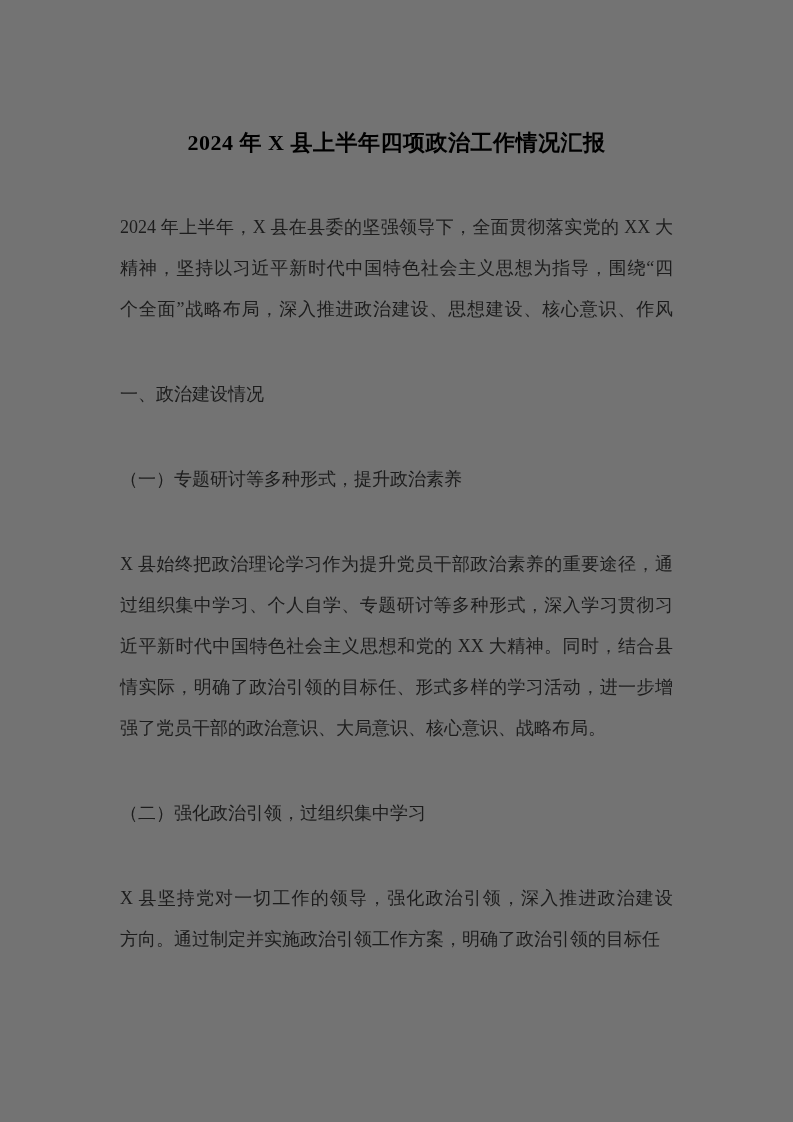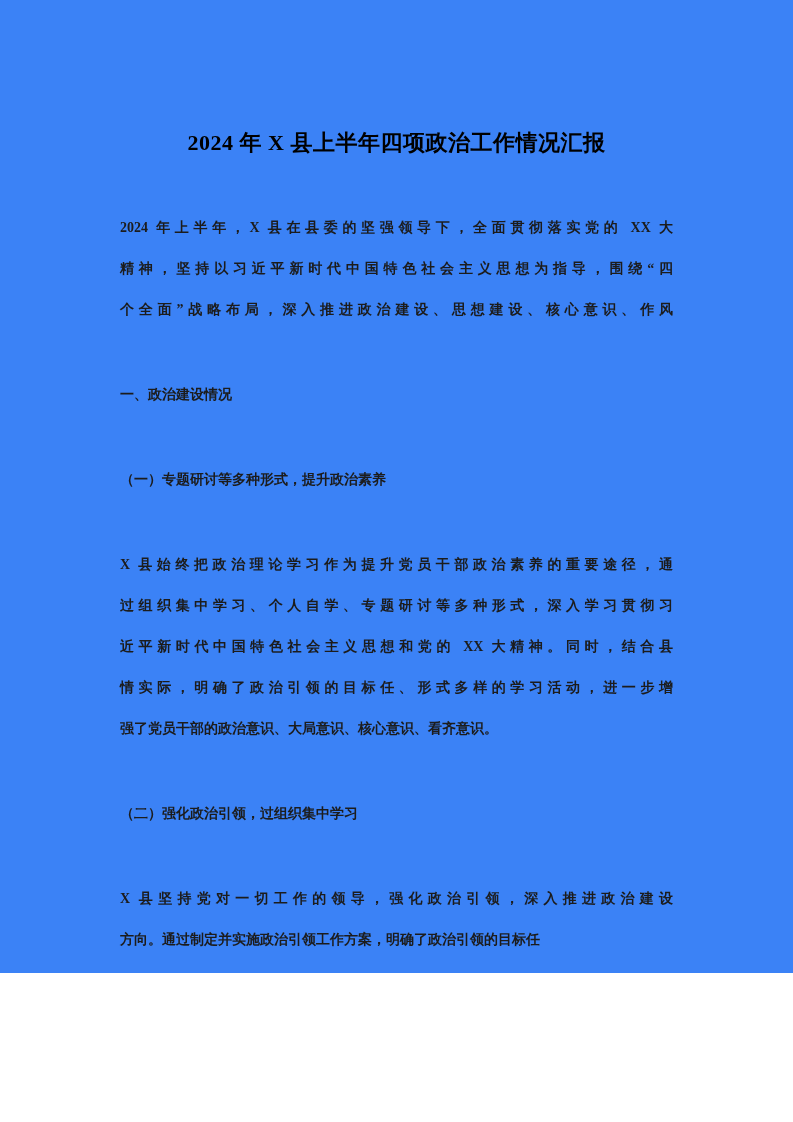--- a/index.html
+++ b/index.html
@@ -3,23 +3,23 @@
 <meta charset="utf-8">
 <style>
   html, body {
     margin: 0;
     padding: 0;
     background: #ffffff;
   }
   .page {
     position: relative;
     width: 793px;
-    height: 973px;
+    height: 1122px;
     margin: 0 auto;
-    background: #3b82f6;
+    background: #737373;
     overflow: hidden;
     font-family: "Liberation Serif", "DejaVu Serif", serif;
     color: #1c1c1c;
   }
   .content {
     padding: 0 120px;
   }
   .doc-title {
     margin: 0;
     padding-top: 122px;
@@ -28,23 +28,22 @@
     font-weight: 700;
     text-align: center;
     color: #000000;
     letter-spacing: 0.5px;
   }
   .blocks {
     margin-top: 27px;
   }
   .block {
     margin-top: 44px;
-    font-size: 14px;
+    font-size: 18px;
     line-height: 41px;
-    font-weight: bold;
   }
   .block.heading,
   .block.subheading {
     color: #1c1c1c;
   }
   .line {
     text-align: justify;
     text-align-last: justify;
     white-space: normal;
   }
@@ -68,21 +67,21 @@
           <div class="line line-last">一、政治建设情况</div>
         </div>
         <div class="block subheading">
           <div class="line line-last">（一）专题研讨等多种形式，提升政治素养</div>
         </div>
         <div class="block paragraph">
           <div class="line">X 县始终把政治理论学习作为提升党员干部政治素养的重要途径，通</div>
           <div class="line">过组织集中学习、个人自学、专题研讨等多种形式，深入学习贯彻习</div>
           <div class="line">近平新时代中国特色社会主义思想和党的 XX 大精神。同时，结合县</div>
           <div class="line">情实际，明确了政治引领的目标任、形式多样的学习活动，进一步增</div>
-          <div class="line line-last">强了党员干部的政治意识、大局意识、核心意识、看齐意识。</div>
+          <div class="line line-last">强了党员干部的政治意识、大局意识、核心意识、战略布局。</div>
         </div>
         <div class="block subheading">
           <div class="line line-last">（二）强化政治引领，过组织集中学习</div>
         </div>
         <div class="block paragraph">
           <div class="line">X 县坚持党对一切工作的领导，强化政治引领，深入推进政治建设</div>
           <div class="line line-last">方向。通过制定并实施政治引领工作方案，明确了政治引领的目标任</div>
         </div>
       </div>
   </div>

